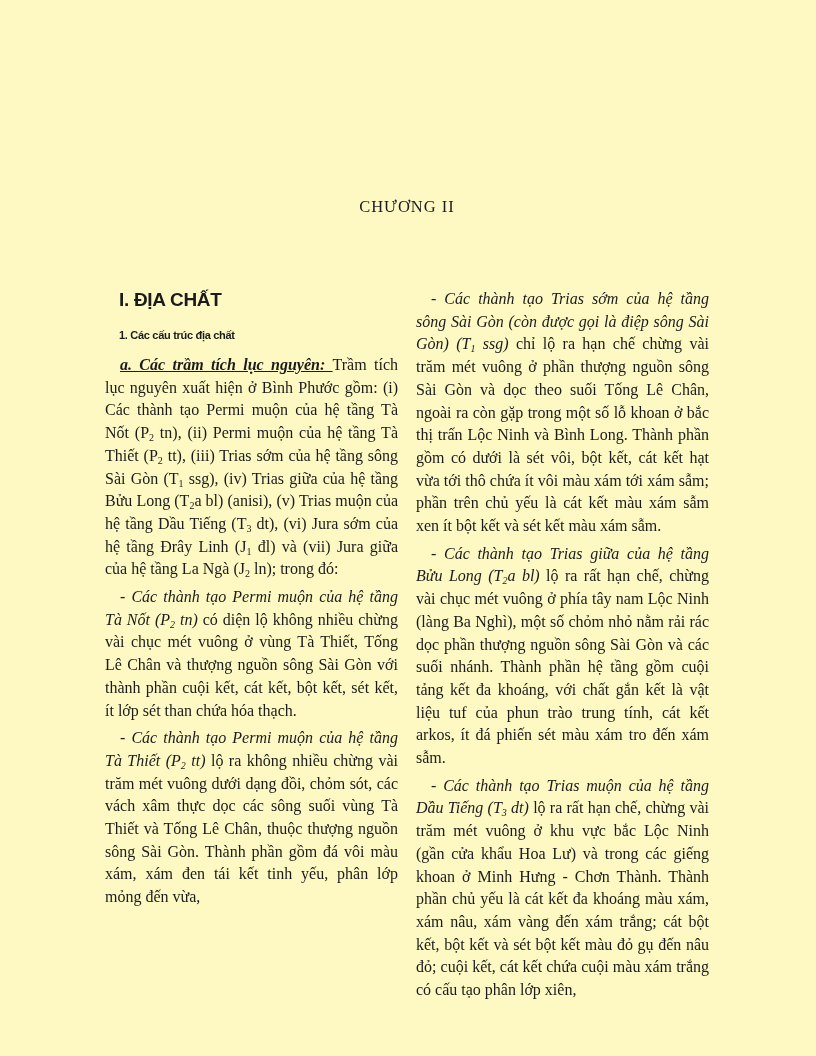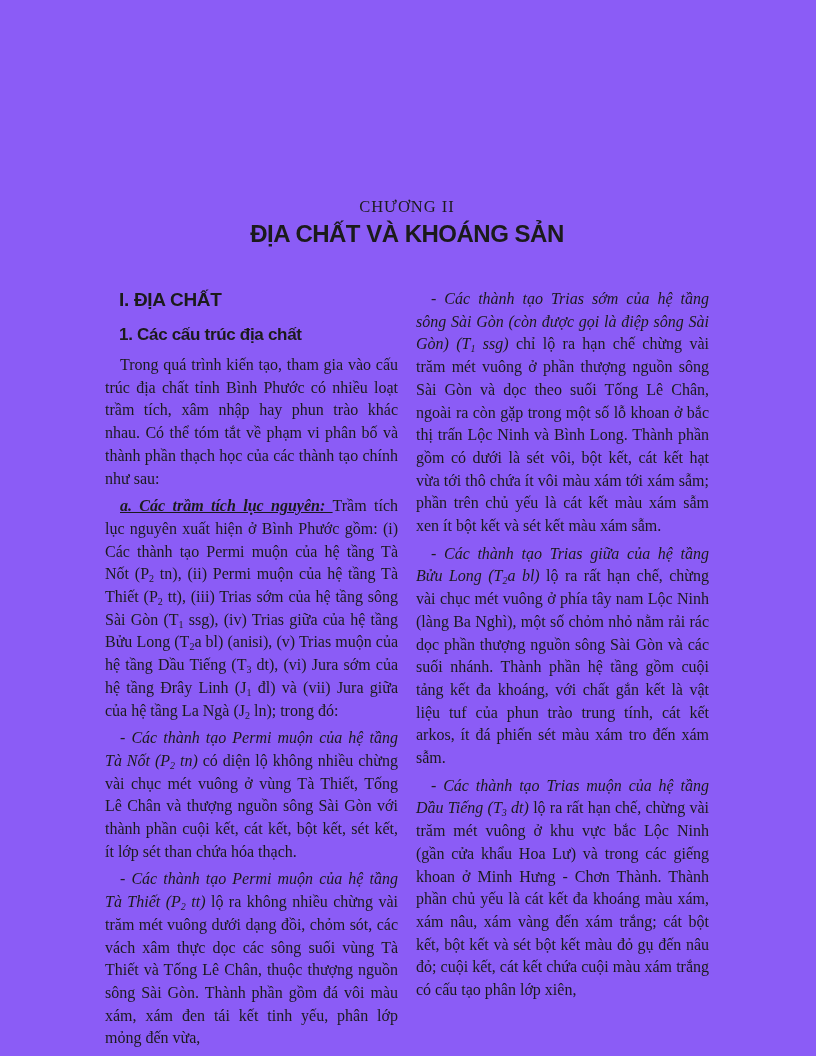--- a/index.html
+++ b/index.html
@@ -6,21 +6,21 @@
   html, body { background: #ffffff; }
   body {
     width: 816px; height: 1056px;
     font-family: "Liberation Serif", serif;
     color: #1b1b1b;
     overflow: hidden;
   }
   .page {
     position: relative;
     width: 816px; height: 1056px;
-    background: #8b5cf6;
+    background: #fef9c3;
     overflow: hidden;
   }
   .chapter-header {
     position: absolute;
     top: 197px; left: 105px; width: 604px;
     text-align: center;
   }
   .chapter-label {
     font-family: "Liberation Serif", serif;
     font-size: 16.5px;
@@ -53,21 +53,21 @@
     font-weight: 700;
     font-size: 19px;
     line-height: 24px;
     letter-spacing: -0.3px;
     margin: 0 0 11px 14px;
     text-align: left;
   }
   .subsec-heading {
     font-family: "Liberation Sans", sans-serif;
     font-weight: 700;
-    font-size: 17px;
+    font-size: 11px;
     line-height: 24px;
     letter-spacing: -0.3px;
     margin: 0 0 7px 14px;
     text-align: left;
   }
   .col p {
     margin: 0 0 5px 0;
     text-indent: 15px;
   }
   .col p.continuation { text-indent: 0; }
@@ -81,30 +81,28 @@
   }
   .col sub.i { font-style: italic; }
 </style>
 </head>
 <body>
 
 <div class="page">
 
   <header class="chapter-header">
     <div class="chapter-label">CHƯƠNG II</div>
-    <h1 class="chapter-title">ĐỊA CHẤT VÀ KHOÁNG SẢN</h1>
   </header>
 
   <div class="columns">
 
     <section class="col col-left">
       <h2 class="sec-heading">I. ĐỊA CHẤT</h2>
       <h3 class="subsec-heading">1. Các cấu trúc địa chất</h3>
       <div class="paras">
-          <p><span class="seg-n">Trong quá trình kiến tạo, tham gia vào cấu trúc địa chất tỉnh Bình Phước có nhiều loạt trầm tích, xâm nhập hay phun trào khác nhau. Có thể tóm tắt về phạm vi phân bố và thành phần thạch học của các thành tạo chính như sau:</span></p>
           <p><span class="seg-bi">a. Các trầm tích lục nguyên: </span><span class="seg-n">Trầm tích lục nguyên xuất hiện ở Bình Phước gồm: (i) Các thành tạo Permi muộn của hệ tầng Tà Nốt (P</span><sub>2</sub><span class="seg-n"> tn), (ii) Permi muộn của hệ tầng Tà Thiết (P</span><sub>2</sub><span class="seg-n"> tt), (iii) Trias sớm của hệ tầng sông Sài Gòn (T</span><sub>1</sub><span class="seg-n"> ssg), (iv) Trias giữa của hệ tầng Bửu Long (T</span><sub>2</sub><span class="seg-n">a bl) (anisi), (v) Trias muộn của hệ tầng Dầu Tiếng (T</span><sub>3</sub><span class="seg-n"> dt), (vi) Jura sớm của hệ tầng Đrây Linh (J</span><sub>1</sub><span class="seg-n"> đl) và (vii) Jura giữa của hệ tầng La Ngà (J</span><sub>2</sub><span class="seg-n"> ln); trong đó:</span></p>
           <p><span class="seg-i">- Các thành tạo Permi muộn của hệ tầng Tà Nốt (P</span><sub class="i">2</sub><span class="seg-i"> tn)</span><span class="seg-n"> có diện lộ không nhiều chừng vài chục mét vuông ở vùng Tà Thiết, Tống Lê Chân và thượng nguồn sông Sài Gòn với thành phần cuội kết, cát kết, bột kết, sét kết, ít lớp sét than chứa hóa thạch.</span></p>
           <p><span class="seg-i">- Các thành tạo Permi muộn của hệ tầng Tà Thiết (P</span><sub class="i">2</sub><span class="seg-i"> tt)</span><span class="seg-n"> lộ ra không nhiều chừng vài trăm mét vuông dưới dạng đồi, chỏm sót, các vách xâm thực dọc các sông suối vùng Tà Thiết và Tống Lê Chân, thuộc thượng nguồn sông Sài Gòn. Thành phần gồm đá vôi màu xám, xám đen tái kết tinh yếu, phân lớp mỏng đến vừa,</span></p>
         </div>
     </section>
 
     <section class="col col-right">
       <div class="paras">
           <p><span class="seg-i">- Các thành tạo Trias sớm của hệ tầng sông Sài Gòn (còn được gọi là điệp sông Sài Gòn) (T</span><sub class="i">1</sub><span class="seg-i"> ssg)</span><span class="seg-n"> chỉ lộ ra hạn chế chừng vài trăm mét vuông ở phần thượng nguồn sông Sài Gòn và dọc theo suối Tống Lê Chân, ngoài ra còn gặp trong một số lỗ khoan ở bắc thị trấn Lộc Ninh và Bình Long. Thành phần gồm có dưới là sét vôi, bột kết, cát kết hạt vừa tới thô chứa ít vôi màu xám tới xám sẫm; phần trên chủ yếu là cát kết màu xám sẫm xen ít bột kết và sét kết màu xám sẫm.</span></p>
           <p><span class="seg-i">- Các thành tạo Trias giữa của hệ tầng Bửu Long (T</span><sub class="i">2</sub><span class="seg-i">a bl)</span><span class="seg-n"> lộ ra rất hạn chế, chừng vài chục mét vuông ở phía tây nam Lộc Ninh (làng Ba Nghì), một số chỏm nhỏ nằm rải rác dọc phần thượng nguồn sông Sài Gòn và các suối nhánh. Thành phần hệ tầng gồm cuội tảng kết đa khoáng, với chất gắn kết là vật liệu tuf của phun trào trung tính, cát kết arkos, ít đá phiến sét màu xám tro đến xám sẫm.</span></p>

